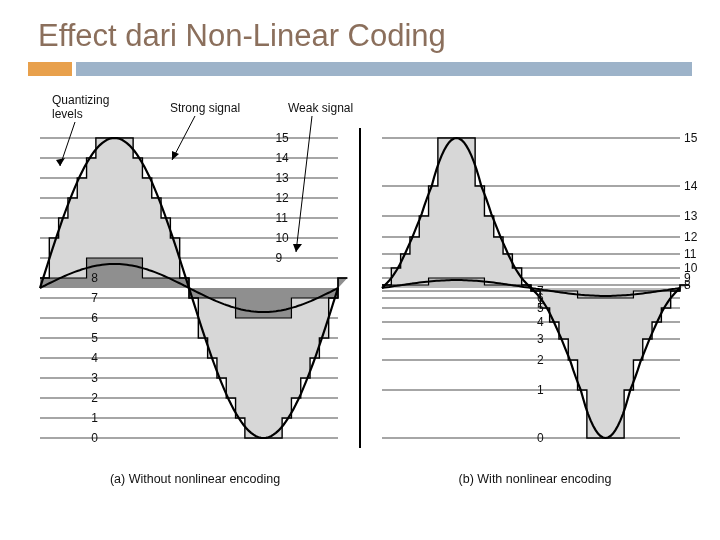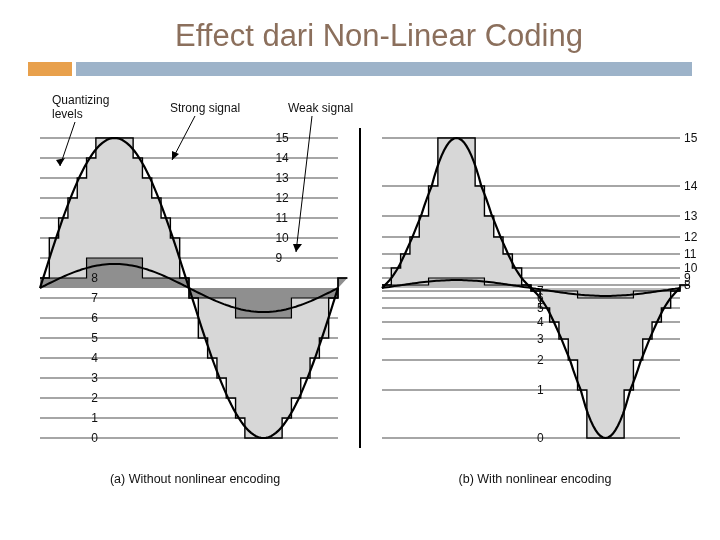--- a/index.html
+++ b/index.html
@@ -10,21 +10,20 @@
     width: 720px;
     height: 540px;
     overflow: hidden;
     position: relative;
   }
   .slide {
     width: 720px;
     height: 540px;
     position: relative;
     background: #fff;
-    text-align: center;
   }
   .title {
     font-size: 31px;
     color: #8B6F5C;
     padding: 18px 0 8px 38px;
     font-weight: 400;
   }
   .accent-row {
     display: flex;
     align-items: stretch;

